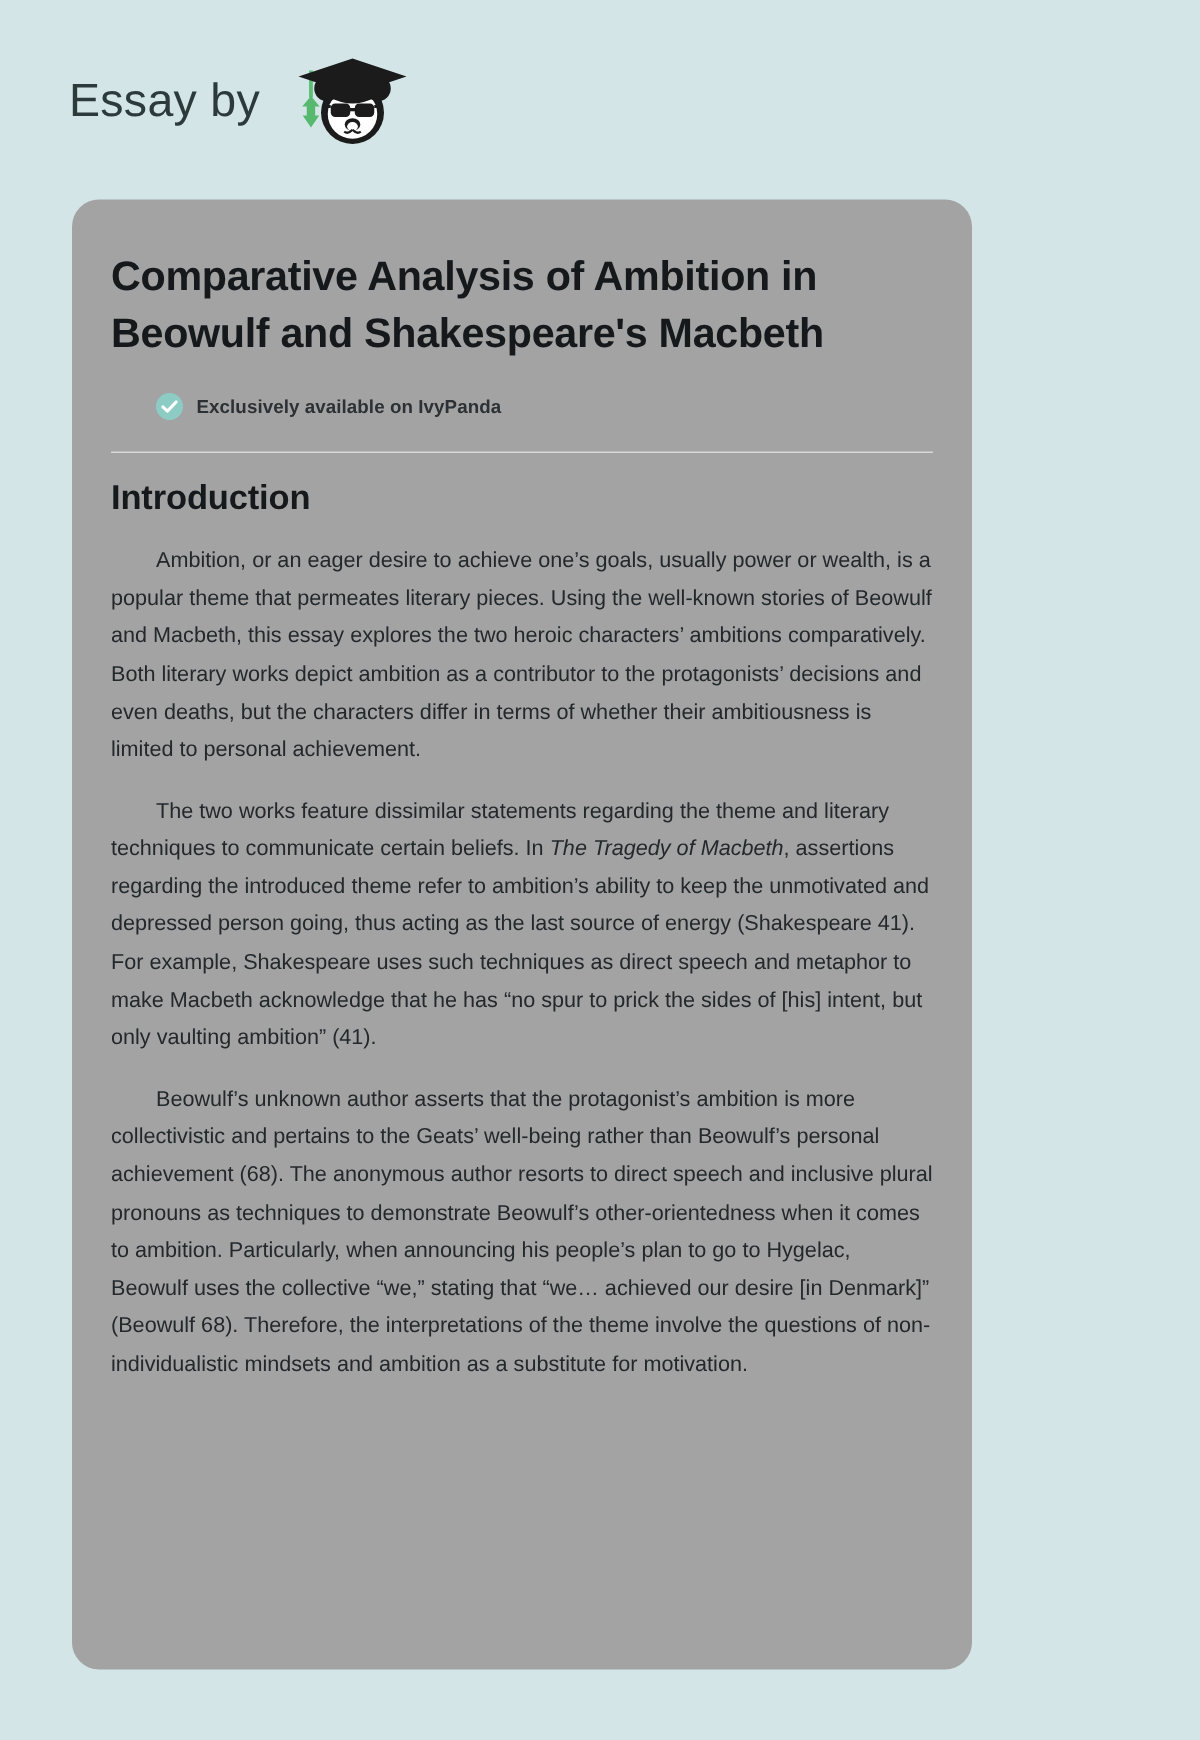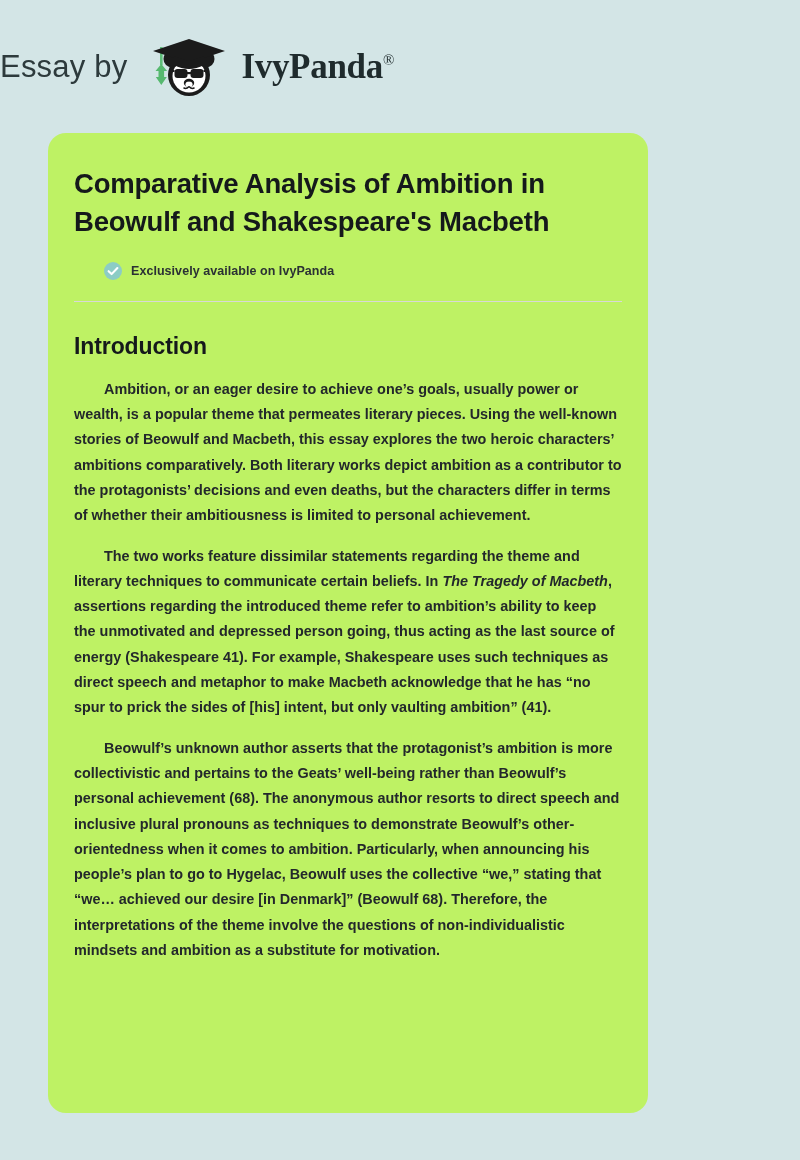--- a/index.html
+++ b/index.html
@@ -13,20 +13,21 @@
     font-family: "Liberation Sans", sans-serif;
     -webkit-font-smoothing: antialiased;
     overflow: hidden;
   }
 
   
   .site-header {
     height: 133px;
     display: flex;
     align-items: center;
+    padding-left: 46px;
     box-sizing: border-box;
   }
   .brand-lockup {
     display: flex;
     align-items: center;
     gap: 12px;
   }
   .essay-by {
     font-size: 31px;
     font-weight: 400;
@@ -59,21 +60,21 @@
     line-height: 1;
   }
 
   
   .doc-card {
     position: absolute;
     left: 48px;
     top: 133px;
     width: 600px;
     height: 980px;
-    background: #bef264;
+    background: #a3a3a3;
     border-radius: 18px;
     box-sizing: border-box;
     padding: 32px 26px 0 26px;
     overflow: hidden;
   }
 
   .doc-title {
     font-size: 27.5px;
     font-weight: 700;
     color: #15191b;
@@ -111,34 +112,33 @@
     margin-top: 21px;
     height: 1px;
     background: #d8d8d8;
     border: 0;
   }
 
   h2.section-heading {
     font-size: 23px;
     font-weight: 700;
     color: #15191b;
-    margin: 30px 0 0 0;
+    margin: 15px 0 0 0;
     line-height: 1.3;
     letter-spacing: -0.1px;
   }
 
   p.body-text {
     font-size: 14.4px;
     line-height: 25.3px;
     color: #23282b;
     margin: 15px 0 0 0;
     text-indent: 30px;
     text-align: left;
     letter-spacing: 0.01px;
-    font-weight: bold;
   }
   p.body-text em { font-style: italic; }
 </style>
 </head>
 <body>
 
 <header class="site-header">
   <div class="brand-lockup">
     <span class="essay-by">Essay by</span>
 
@@ -164,21 +164,20 @@
         <ellipse cx="50" cy="53.4" rx="3.6" ry="3" fill="#ffffff"></ellipse>
         <path d="M46.8 49.5 Q50 47.6 53.2 49.5 Q50 51 46.8 49.5 Z" fill="#1b1b1b"></path>
         <path d="M50 55.5 q-3 3.2 -5.5 1.2" stroke="#1b1b1b" stroke-width="1.5" fill="none"></path>
         <path d="M50 55.5 q3 3.2 5.5 1.2" stroke="#1b1b1b" stroke-width="1.5" fill="none"></path>
 
         <path d="M50 8 L86 20 L50 32 L14 20 Z" fill="#1b1b1b"></path>
         <path d="M35 25 L35 34 Q50 42 65 34 L65 25 L50 30 Z" fill="#1b1b1b"></path>
       </svg>
     </span>
 
-    <span class="wordmark"><span>IvyPanda</span><span class="reg">®</span></span>
   </div>
 </header>
 
 <main class="doc-card">
 
   <h1 class="doc-title">Comparative Analysis of Ambition in Beowulf and Shakespeare's Macbeth</h1>
 
   <div class="exclusive-row">
     <span class="check-badge">
       <svg viewBox="0 0 18 18" width="18" height="18" aria-hidden="true">

